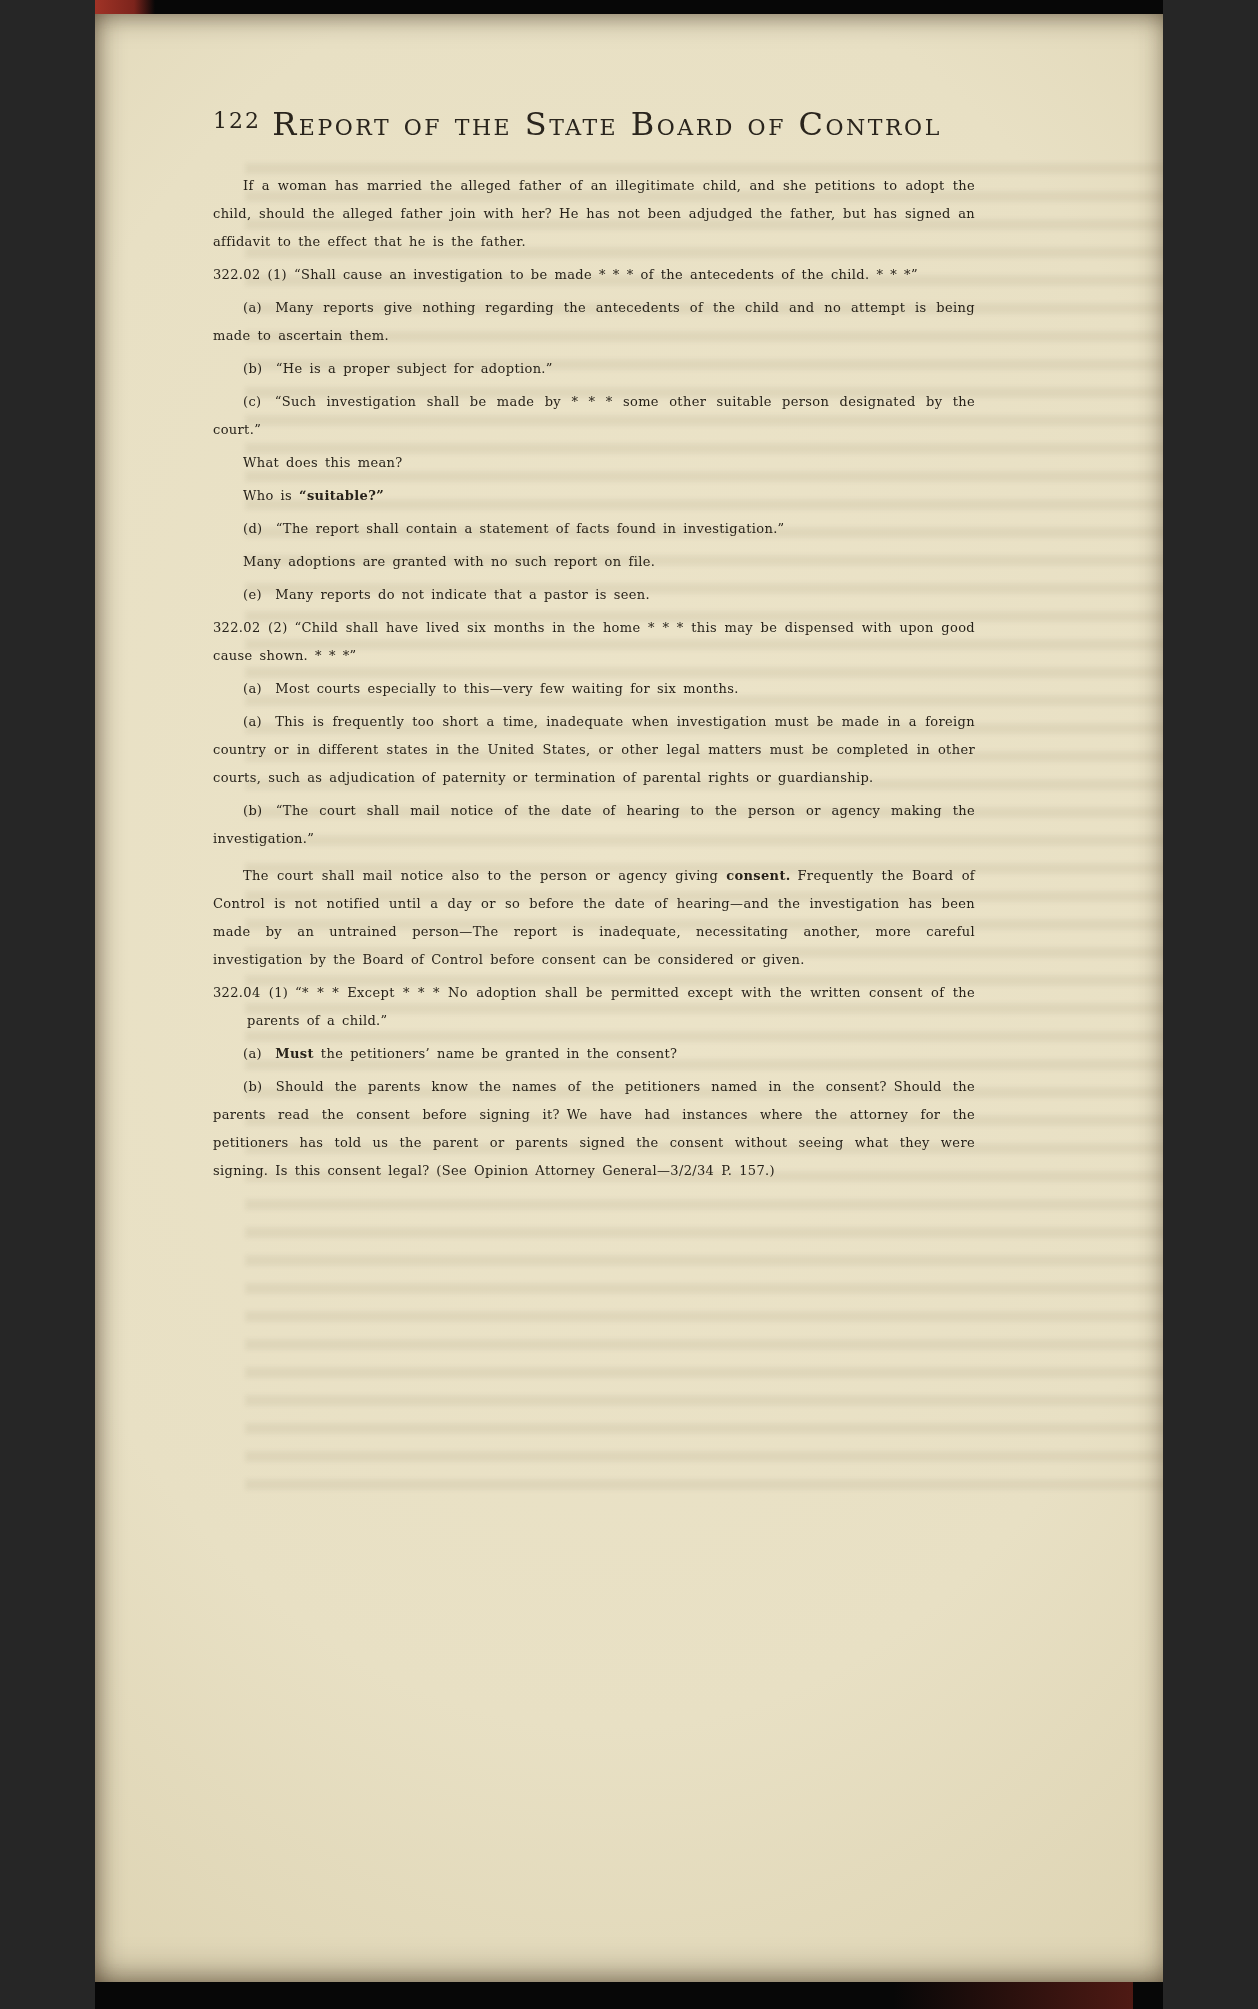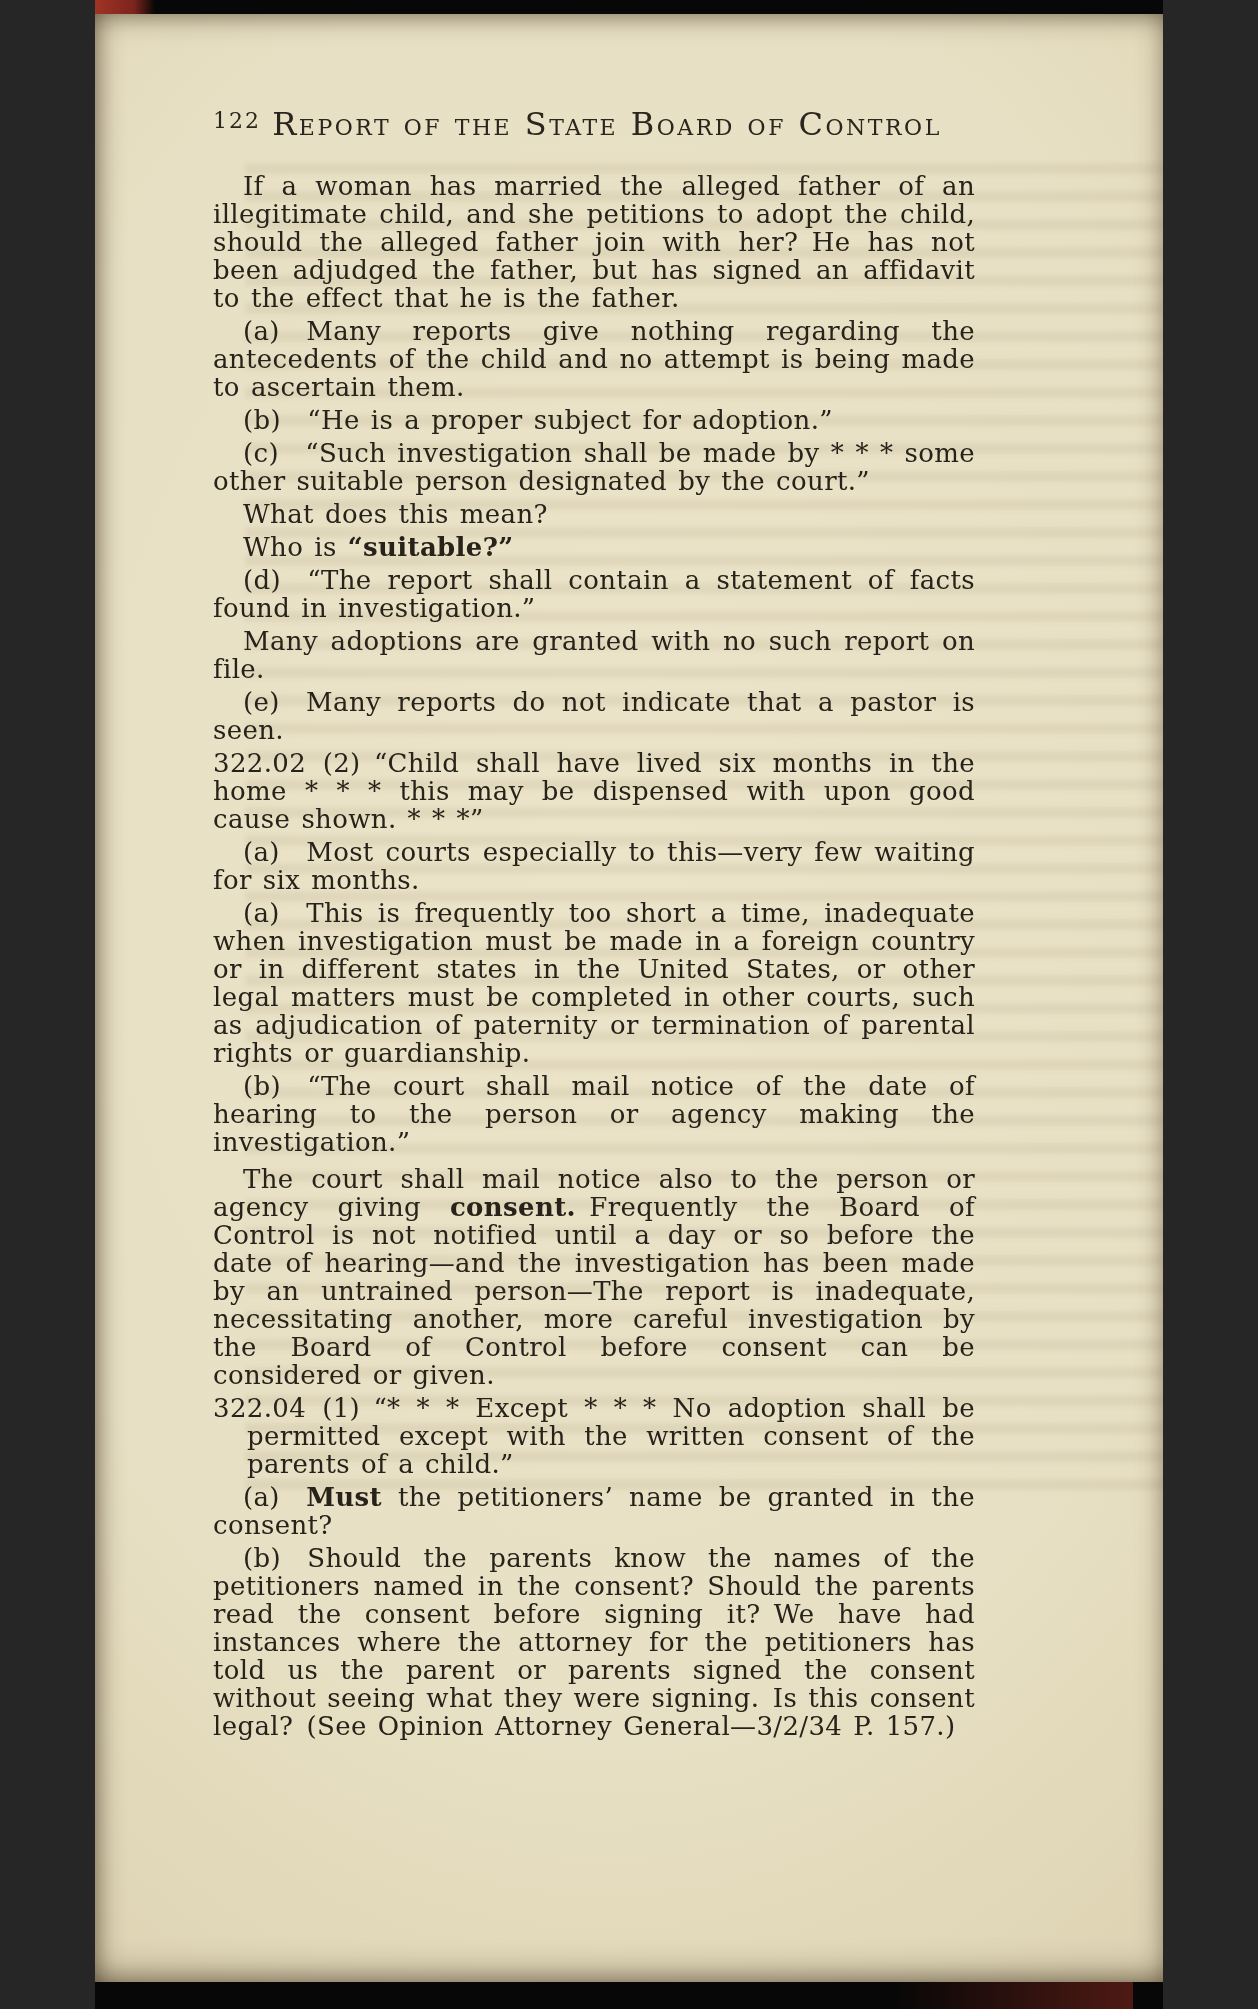--- a/index.html
+++ b/index.html
@@ -57,21 +57,21 @@
   .page-number {
     position:absolute; left:0; top:3px;
     font-size:22px; letter-spacing:2px;
   }
   .running-title {
     display:block; width:762px; text-align:center;
     font-variant:small-caps; font-size:32px; letter-spacing:2.5px;
     padding-left:26px; white-space:nowrap;
   }
 
-  .text-body { width:762px; color:#27221a; font-size:26px; line-height:28px; }
+  .text-body { width:762px; color:#27221a; font-size:13px; line-height:28px; }
   .para {
     text-align:justify; letter-spacing:.35px; word-spacing:2.5px;
     margin-bottom:5px;
   }
   .para.indent  { text-indent:30px; }
   .para.section { text-indent:0; }
   .para.hang    { padding-left:34px; text-indent:-34px; }
   .para.gap     { margin-top:9px; }
   .bold { font-weight:bold; }
 </style>
@@ -89,20 +89,21 @@
 
     <div class="content">
 
       <header class="page-header">
         <span class="page-number">122</span>
         <span class="running-title">Report of the State Board of Control</span>
       </header>
 
       <main class="text-body">
           <p class="para indent"><span>If a woman has married the alleged father of an illegitimate child, and she petitions to adopt the child, should the alleged father join with her? He has not been adjudged the father, but has signed an affidavit to the effect that he is the father.</span></p>
+          <p class="para section"><span>322.02 (1) “Shall cause an investigation to be made * * * of the antecedents of the child. * * *”</span></p>
           <p class="para indent"><span>(a) Many reports give nothing regarding the antecedents of the child and no attempt is being made to ascertain them.</span></p>
           <p class="para indent"><span>(b) “He is a proper subject for adoption.”</span></p>
           <p class="para indent"><span>(c) “Such investigation shall be made by * * * some other suitable person designated by the court.”</span></p>
           <p class="para indent"><span>What does this mean?</span></p>
           <p class="para indent"><span>Who is </span><span class="bold">“suitable?”</span></p>
           <p class="para indent"><span>(d) “The report shall contain a statement of facts found in investigation.”</span></p>
           <p class="para indent"><span>Many adoptions are granted with no such report on file.</span></p>
           <p class="para indent"><span>(e) Many reports do not indicate that a pastor is seen.</span></p>
           <p class="para section"><span>322.02 (2) “Child shall have lived six months in the home * * * this may be dispensed with upon good cause shown. * * *”</span></p>
           <p class="para indent"><span>(a) Most courts especially to this—very few waiting for six months.</span></p>

